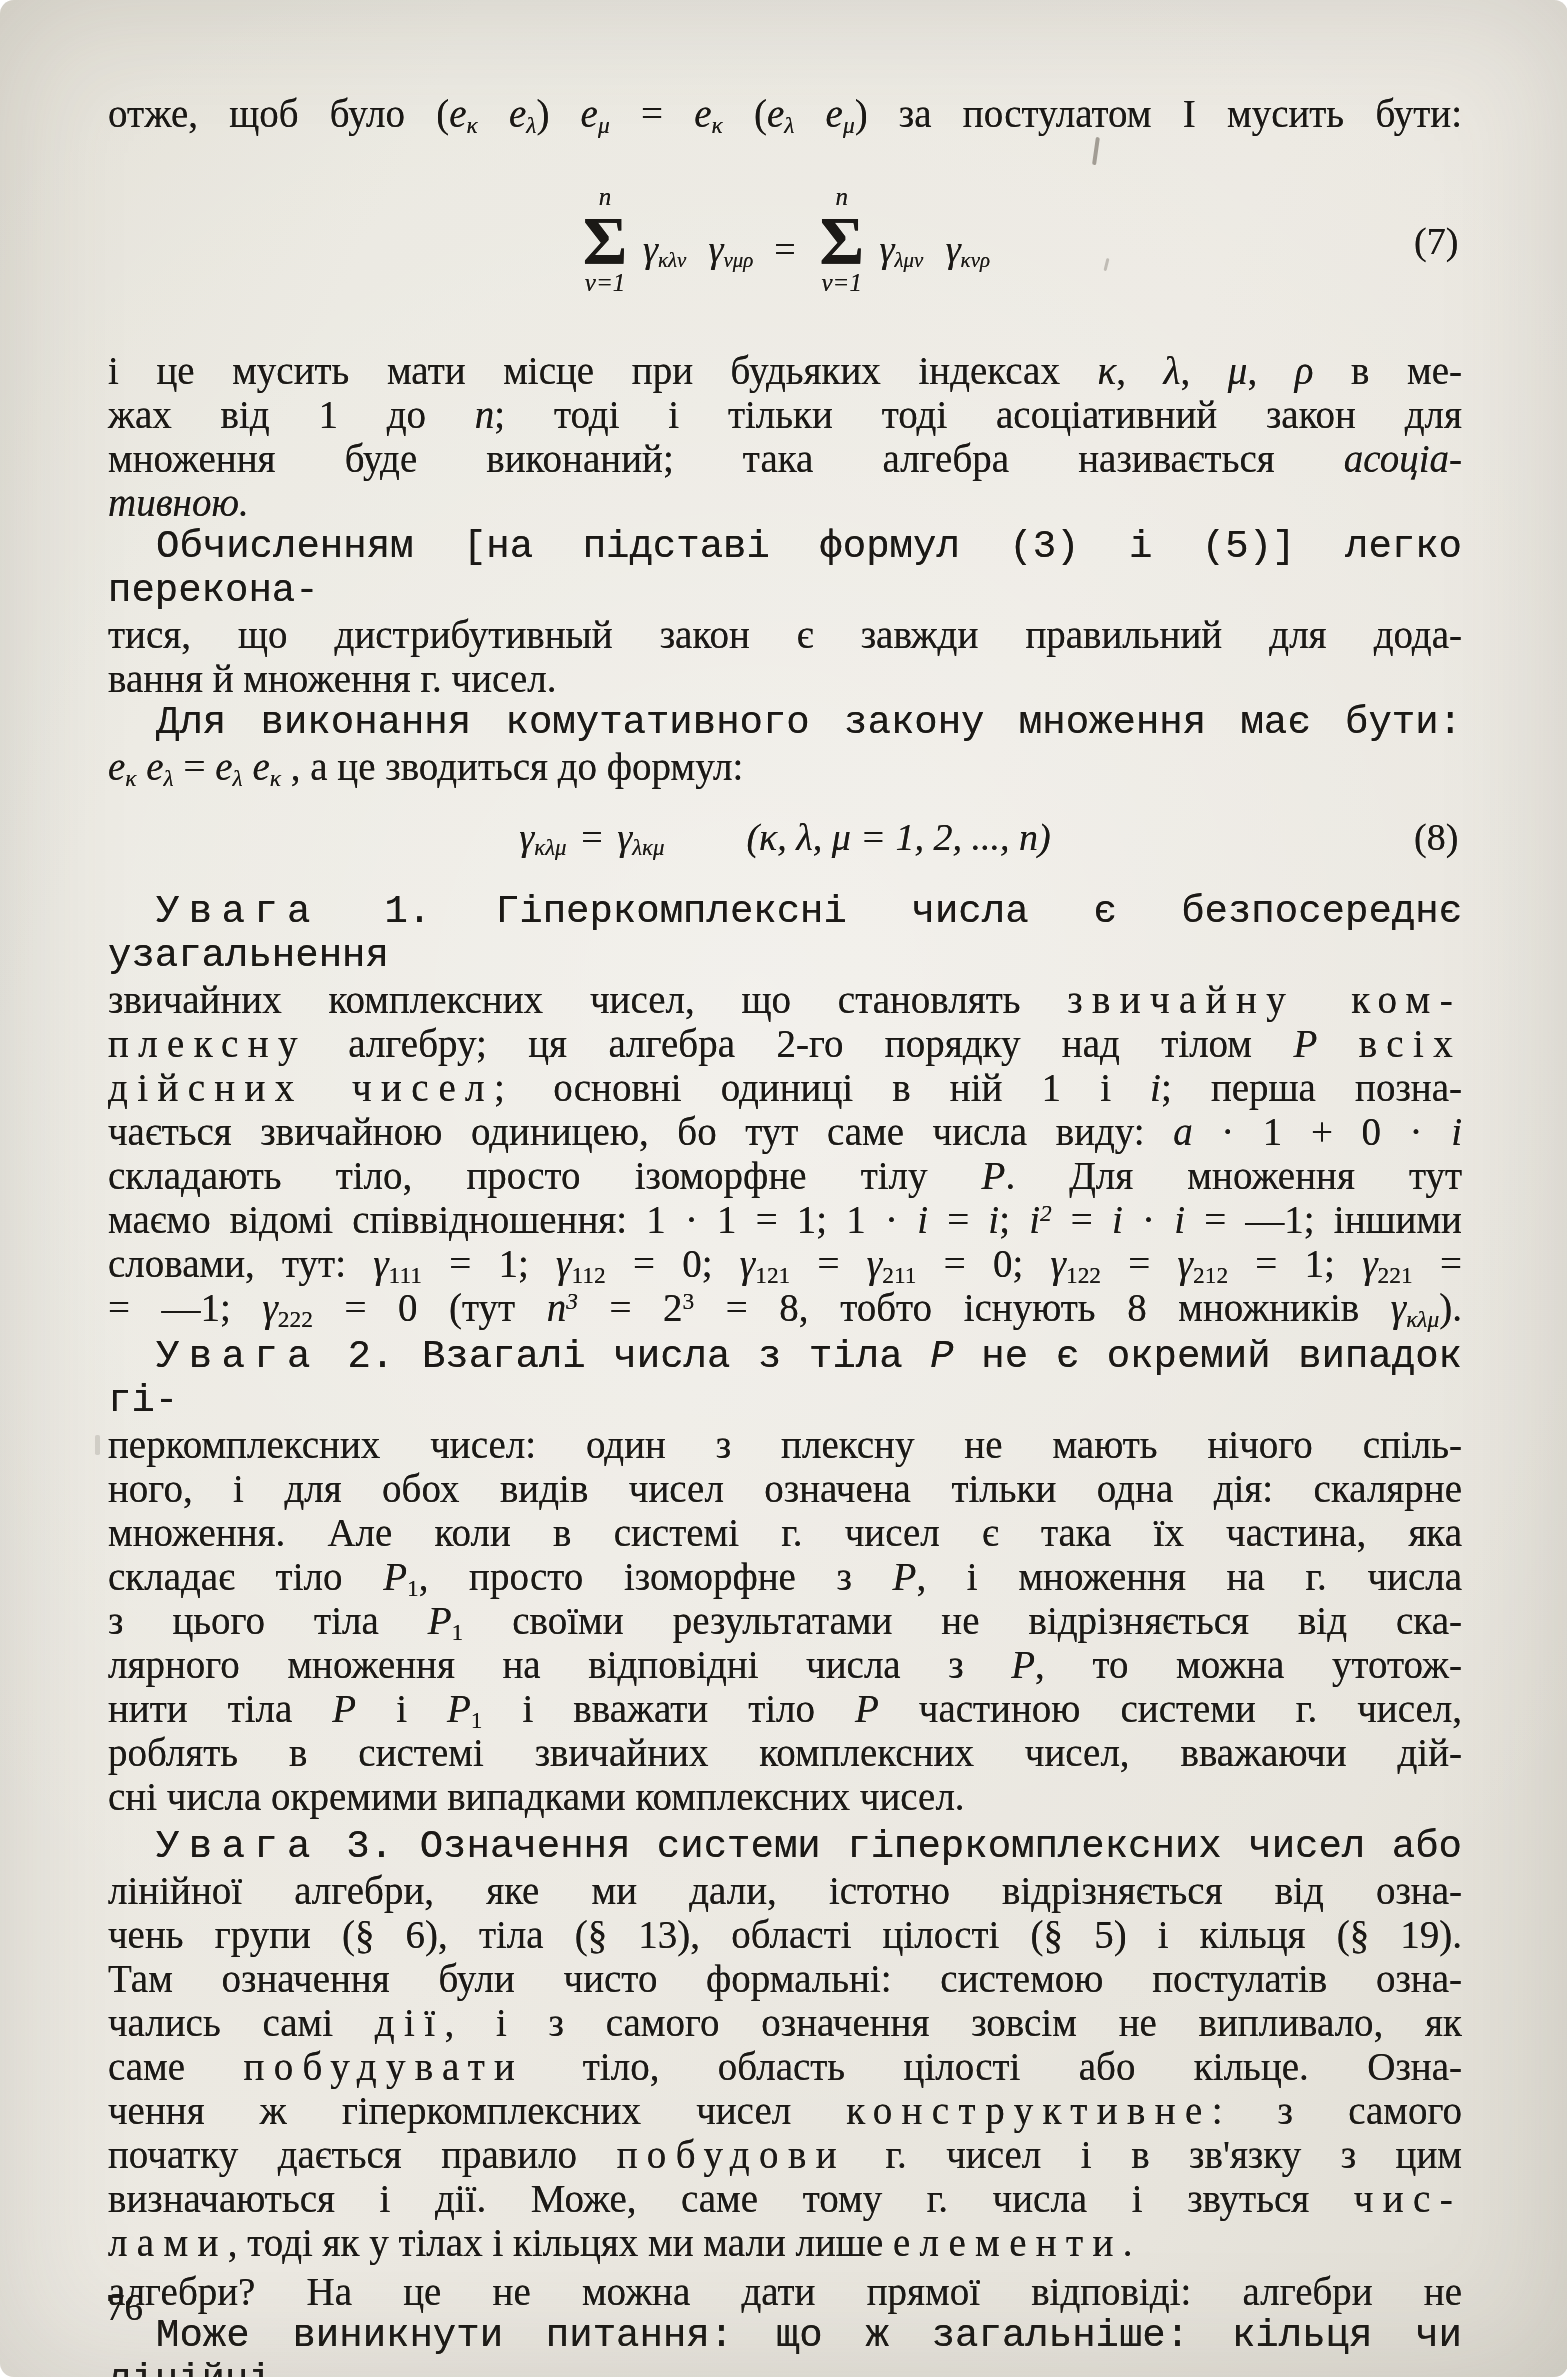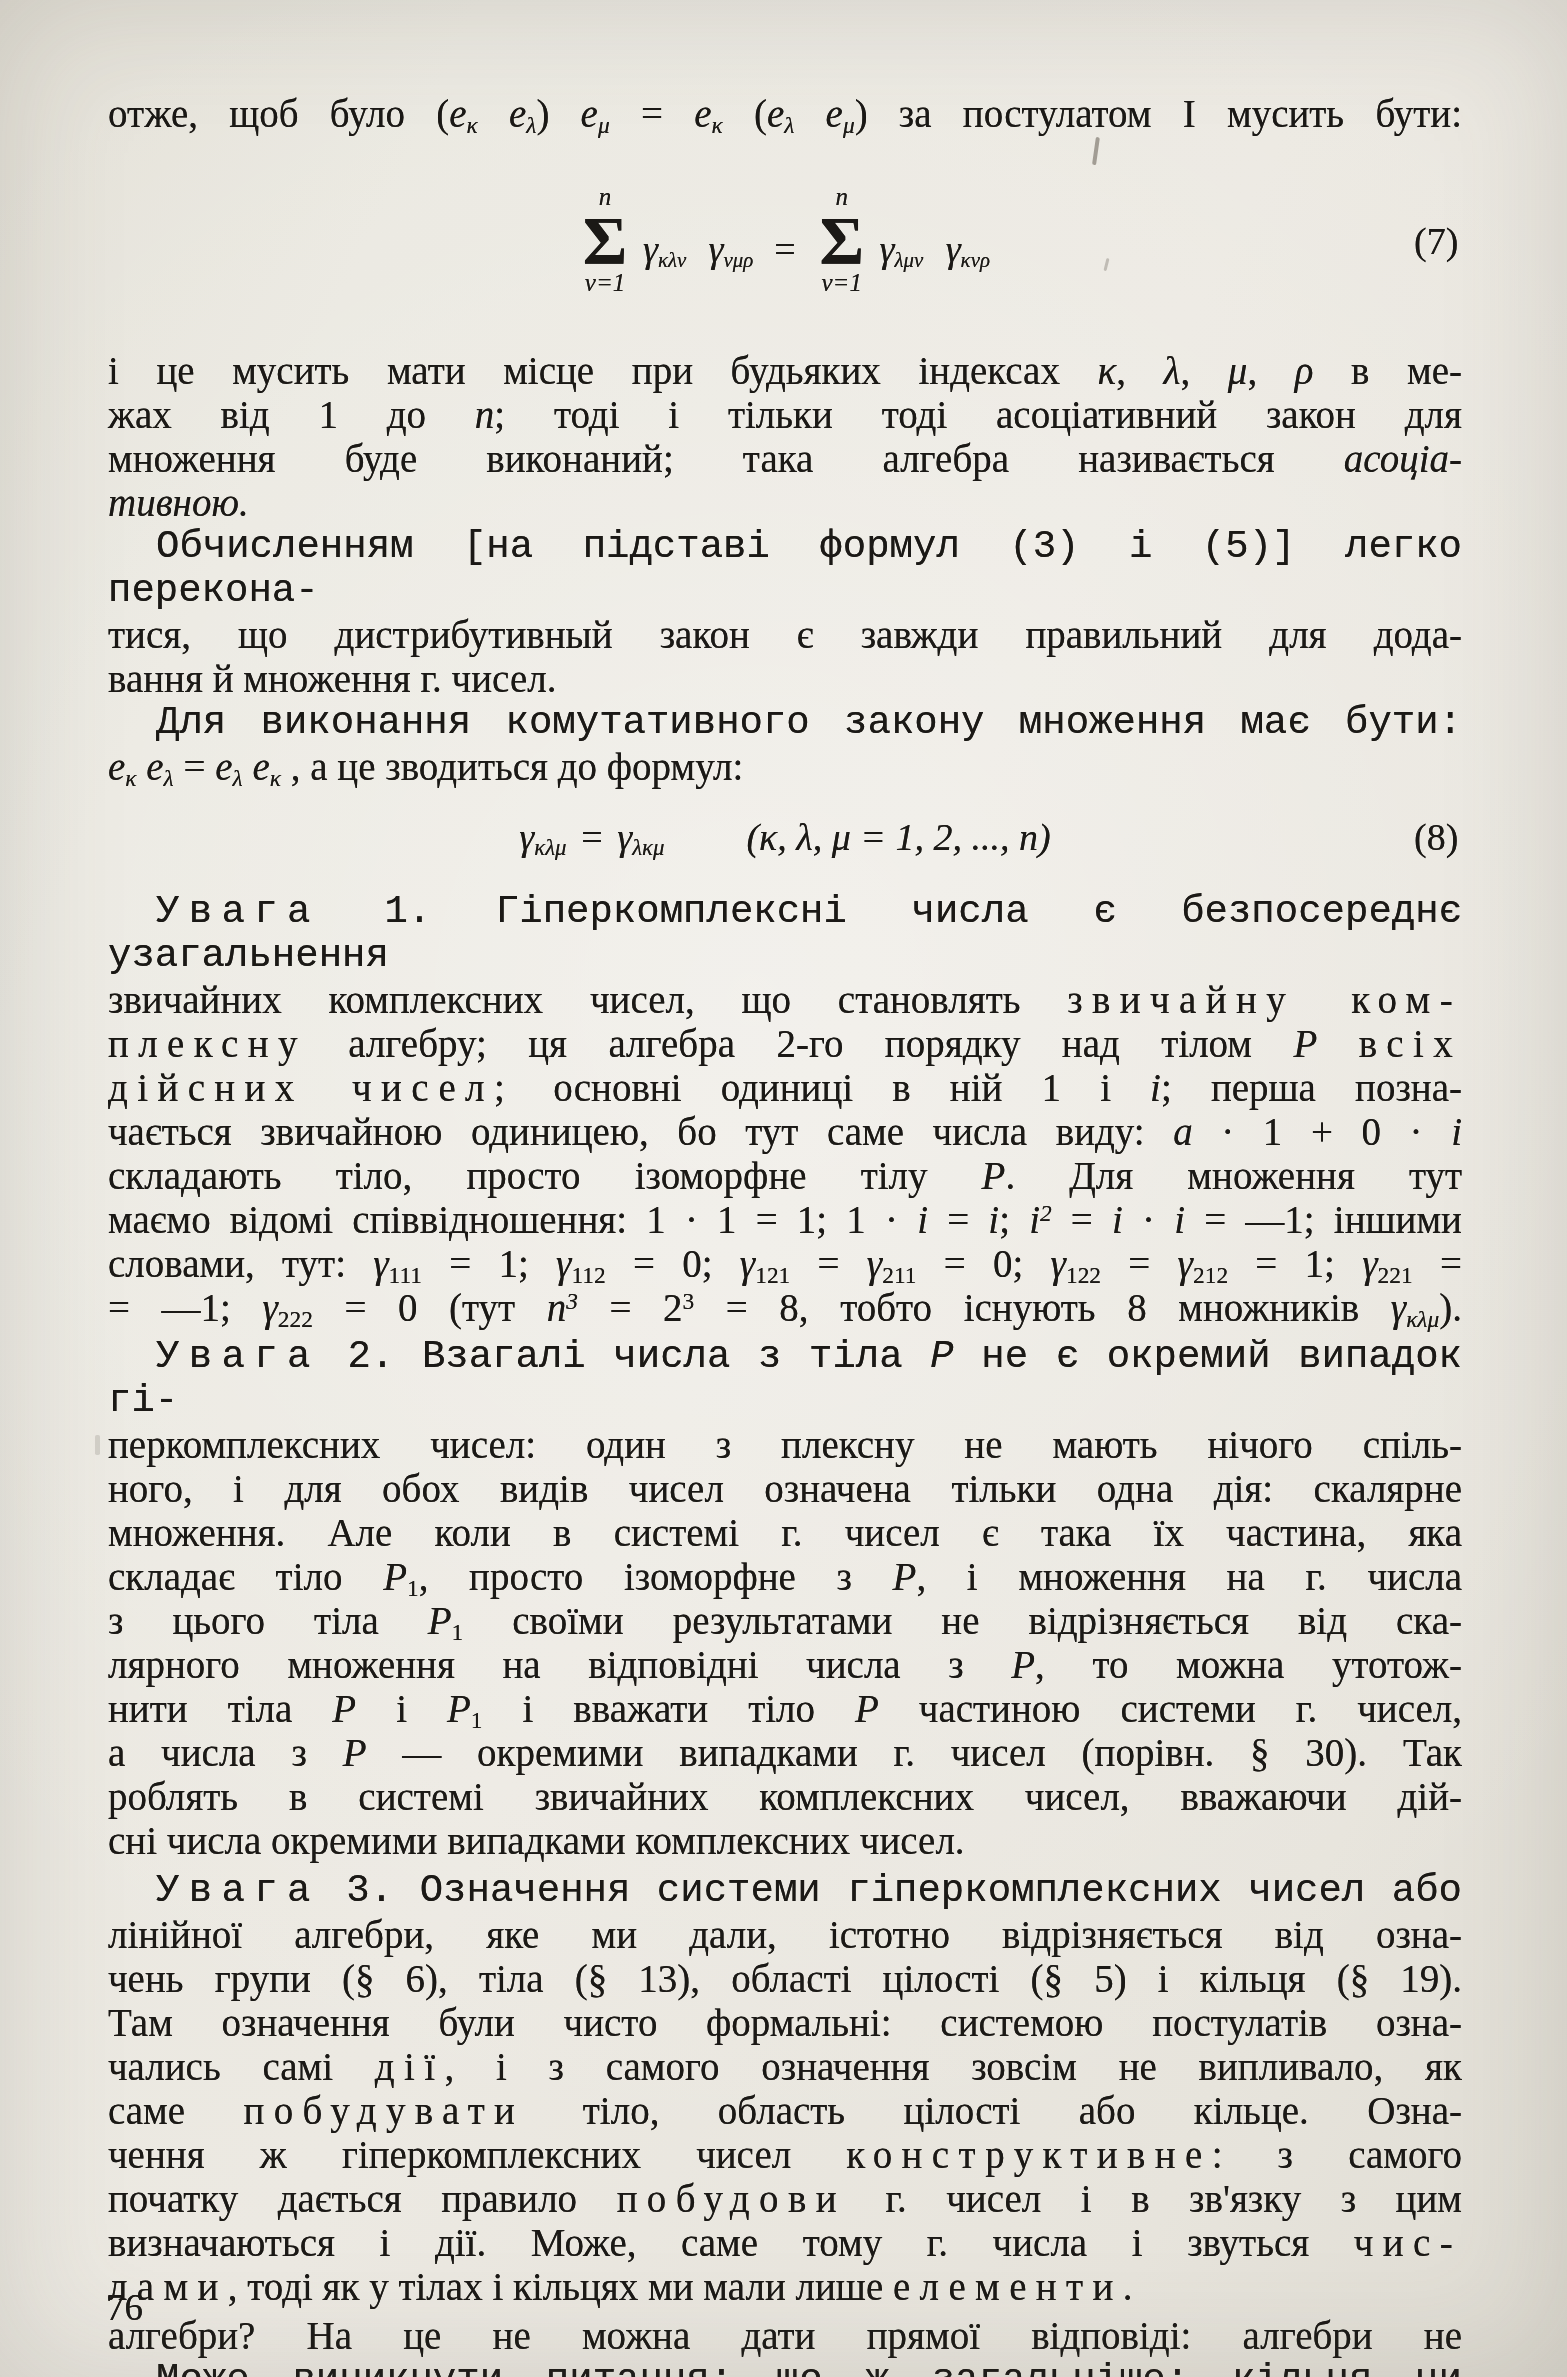--- a/index.html
+++ b/index.html
@@ -5,20 +5,21 @@
   html,body{margin:0;padding:0;}
   .page{
     position:relative;
     width:1568px;height:2377px;
     background:
       radial-gradient(ellipse 130% 90% at 48% 42%, rgba(255,255,255,0.35) 0%, rgba(255,255,255,0) 55%),
       linear-gradient(115deg, #e4e1d8 0%, #eae8e0 18%, #ece9e2 50%, #e7e4dc 82%, #dfdcd3 100%);
     font-family:"Liberation Serif","DejaVu Serif",serif;
     color:#1b1916;
     overflow:hidden;
+    border-radius:14px;
   }
   .page::after{
     content:"";position:absolute;inset:0;pointer-events:none;
     box-shadow:inset 0 0 128px rgba(90,85,70,0.18);
   }
   .content{
     position:absolute;left:108px;top:92px;width:1354px;
     font-size:39px;line-height:44px;
     text-shadow:0 0 0.5px rgba(25,22,18,0.85);
   }
@@ -134,21 +135,20 @@
 
     <div class="para mt">
         <div class="line indent"><span class="ls">Увага</span><span> 2. Взагалі числа з тіла </span><span class="it">P</span><span> не є окремий випадок гі-</span></div>
         <div class="line"><span>перкомплексних чисел: один з плексну не мають нічого спіль-</span></div>
         <div class="line"><span>ного, і для обох видів чисел означена тільки одна дія: скалярне</span></div>
         <div class="line"><span>множення. Але коли в системі г. чисел є така їх частина, яка</span></div>
         <div class="line"><span>складає тіло </span><span class="it">P</span><sub>1</sub><span>, просто ізоморфне з </span><span class="it">P</span><span>, і множення на г. числа</span></div>
         <div class="line"><span>з цього тіла </span><span class="it">P</span><sub>1</sub><span> своїми результатами не відрізняється від ска-</span></div>
         <div class="line"><span>лярного множення на відповідні числа з </span><span class="it">P</span><span>, то можна утотож-</span></div>
         <div class="line"><span>нити тіла </span><span class="it">P</span><span> і </span><span class="it">P</span><sub>1</sub><span> і вважати тіло </span><span class="it">P</span><span> частиною системи г. чисел,</span></div>
-        <div class="line"><span>а числа з </span><span class="it">P</span><span> — окремими випадками г. чисел (порівн. § 30). Так</span></div>
         <div class="line"><span>роблять в системі звичайних комплексних чисел, вважаючи дій-</span></div>
         <div class="line last"><span>сні числа окремими випадками комплексних чисел.</span></div>
       </div>
 
     <div class="para mt">
         <div class="line indent"><span class="ls">Увага</span><span> 3. Означення системи гіперкомплексних чисел або</span></div>
         <div class="line"><span>лінійної алгебри, яке ми дали, істотно відрізняється від озна-</span></div>
         <div class="line"><span>чень групи (§ 6), тіла (§ 13), області цілості (§ 5) і кільця (§ 19).</span></div>
         <div class="line"><span>Там означення були чисто формальні: системою постулатів озна-</span></div>
         <div class="line"><span>чались самі </span><span class="ls">дії</span><span>, і з самого означення зовсім не випливало, як</span></div>

